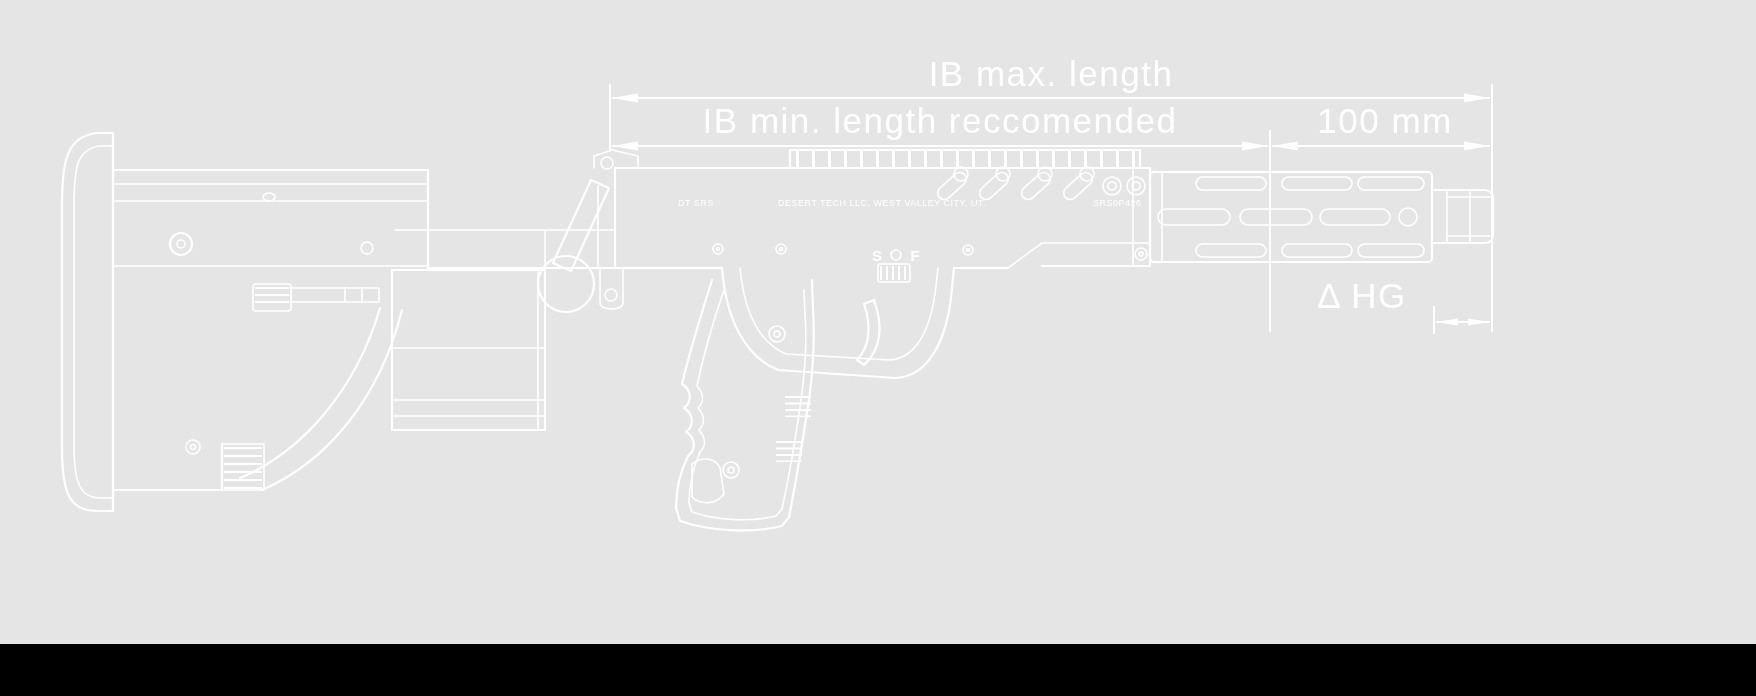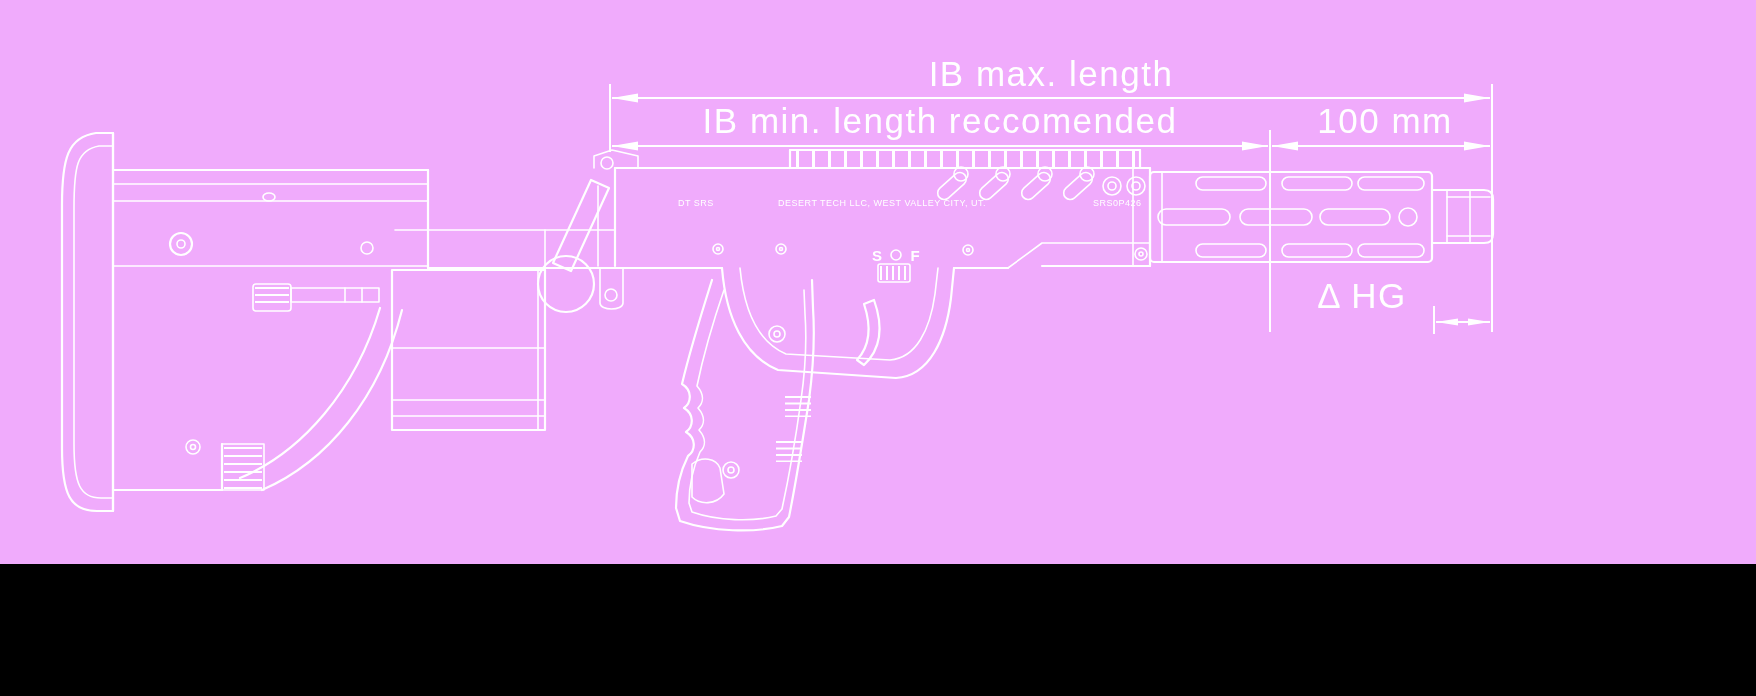--- a/index.html
+++ b/index.html
@@ -1,19 +1,19 @@
 <!DOCTYPE html>
 <html><head>
 <meta charset="utf-8">
 <style>
   html,body{margin:0;padding:0;background:#000;}
   .canvas{
     position:relative;
-    width:1756px;height:564px;
-    background:#f0abfc;
+    width:1756px;height:644px;
+    background:#e5e5e5;
     overflow:hidden;
     font-family:"Liberation Sans", sans-serif;
   }
   svg{display:block;}
   .ln{stroke:#fff;stroke-width:2.2;fill:none;stroke-linecap:round;stroke-linejoin:round;}
   .thin{stroke:#fff;stroke-width:1.6;fill:none;stroke-linecap:round;stroke-linejoin:round;}
   .dim{stroke:#fff;stroke-width:2;fill:none;stroke-linecap:butt;}
   .arrow{fill:#fff;stroke:none;}
   .dimtext{
     fill:#fff;

